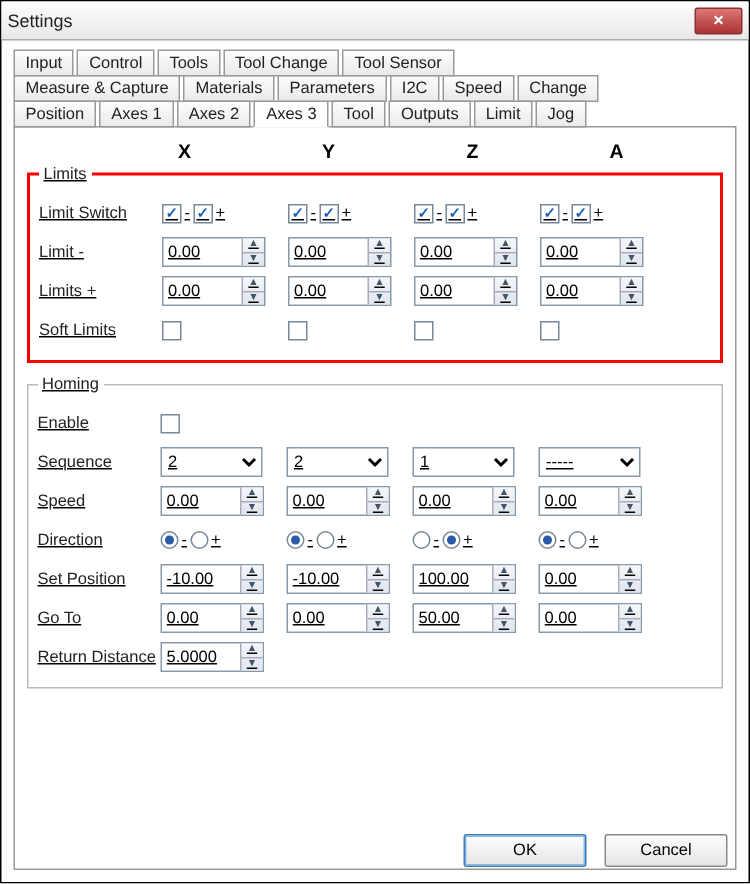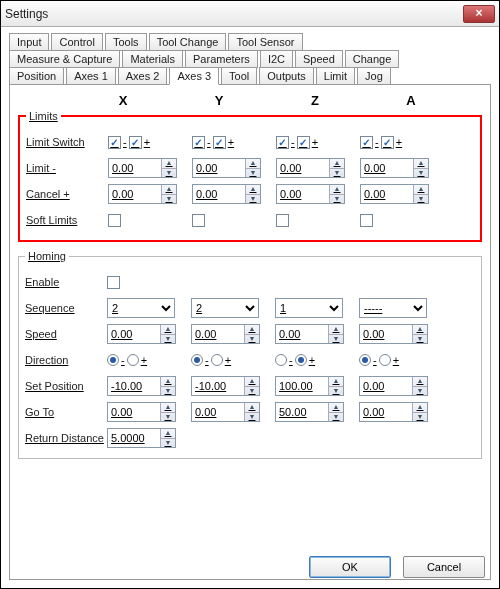--- a/index.html
+++ b/index.html
@@ -316,21 +316,21 @@
     <span class="arrows">
                     <span class="arrow">▲</span>
                     <span class="arrow">▼</span>
                   </span>
   </span>
               </div>
             </div>
         </div>
 
         <div class="row">
-          <span class="label">Cancel +</span>
+          <span class="label">Limits +</span>
           <div style="display:flex">
               <div class="col">
                 <span class="spin">
     <input value="0.00" style="">
     <span class="arrows">
                     <span class="arrow">▲</span>
                     <span class="arrow">▼</span>
                   </span>
   </span>
               </div>

